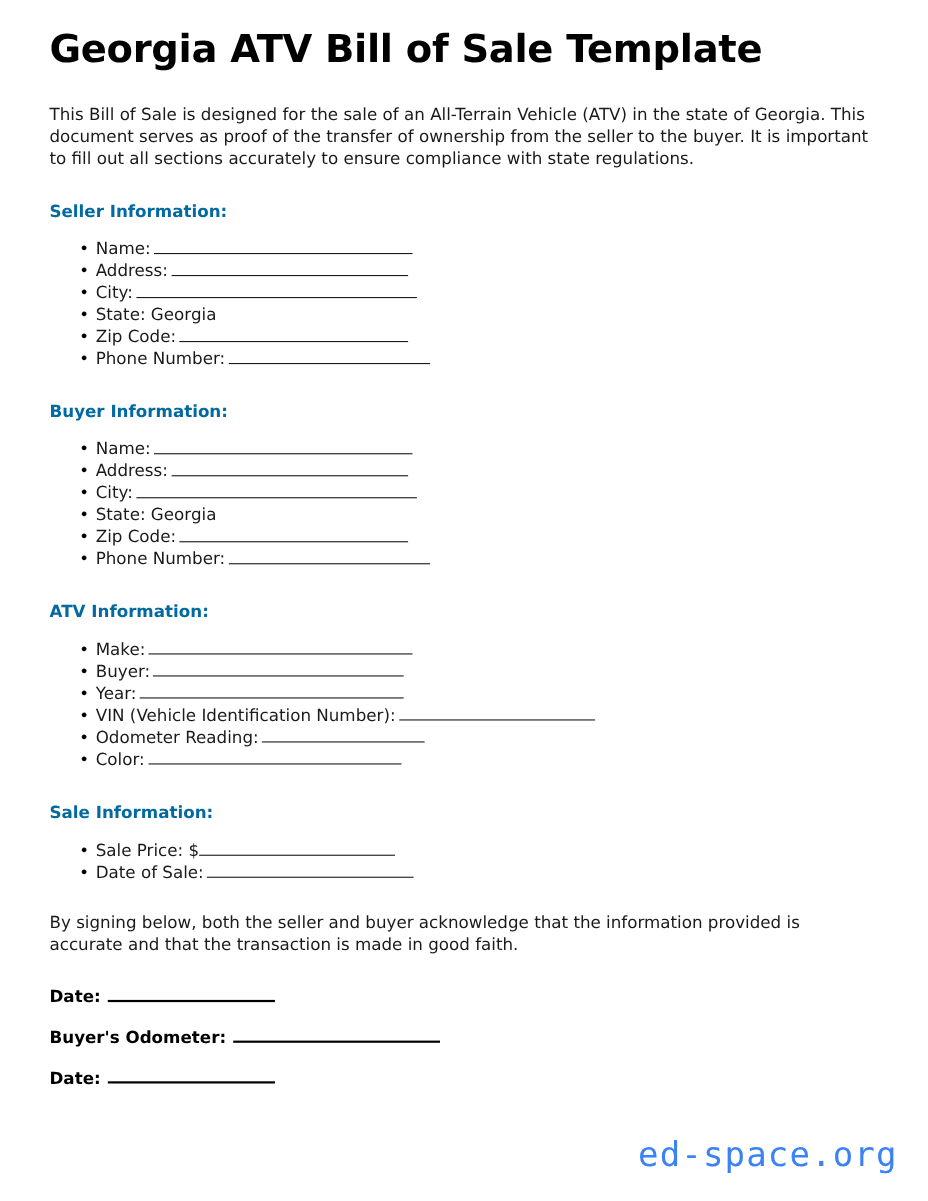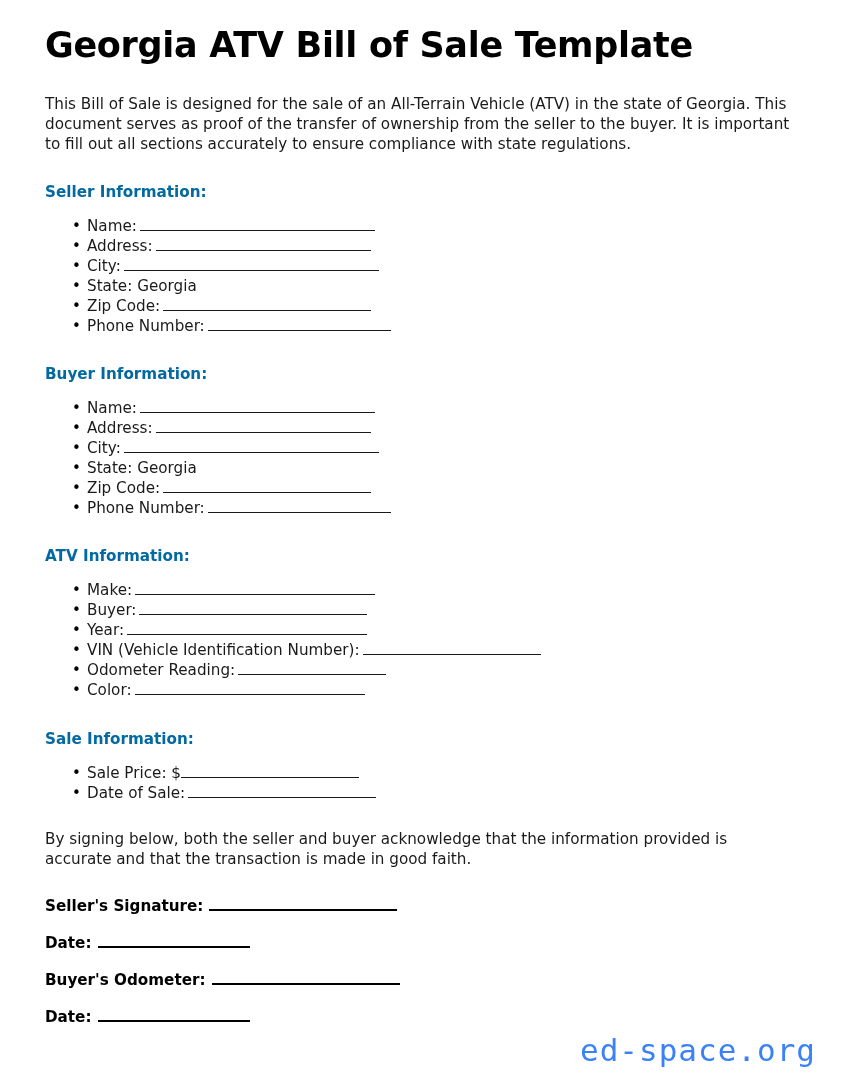--- a/index.html
+++ b/index.html
@@ -163,21 +163,20 @@
 
     <h2 class="section-heading sh-sale">Sale Information:</h2>
     <ul class="field-list">
         <li><span>Sale Price: $</span><span class="rule rule-nogap" style="width: 178px;"></span></li>
         <li><span>Date of Sale:</span><span class="rule" style="width: 188px;"></span></li>
       </ul>
 
     <p class="para para-closing">By signing below, both the seller and buyer acknowledge that the information provided is accurate and that the transaction is made in good faith.</p>
 
     <div class="sig-block">
-        <div class="sig-row"><span>Seller's Signature:</span><span class="rule-bold" style="width: 188px;"></span></div>
         <div class="sig-row"><span>Date:</span><span class="rule-bold" style="width: 152px;"></span></div>
         <div class="sig-row"><span>Buyer's Odometer:</span><span class="rule-bold" style="width: 188px;"></span></div>
         <div class="sig-row"><span>Date:</span><span class="rule-bold" style="width: 152px;"></span></div>
       </div>
 
   </div>
 
   <div class="watermark">ed-space.org</div>
 </div>
 

